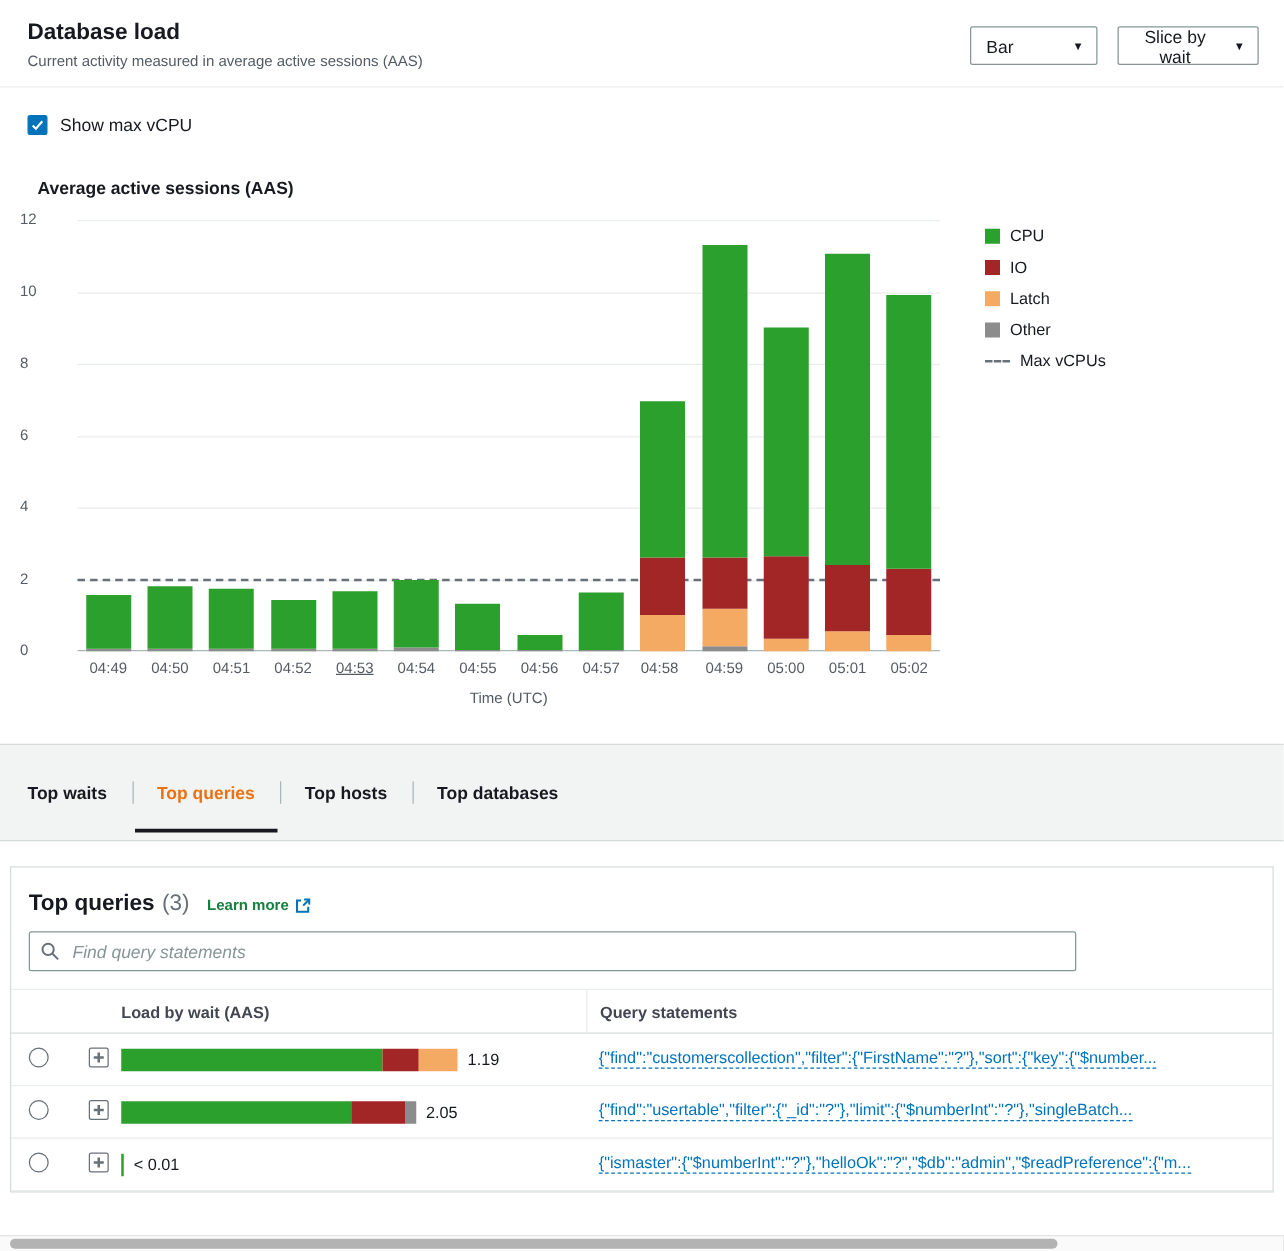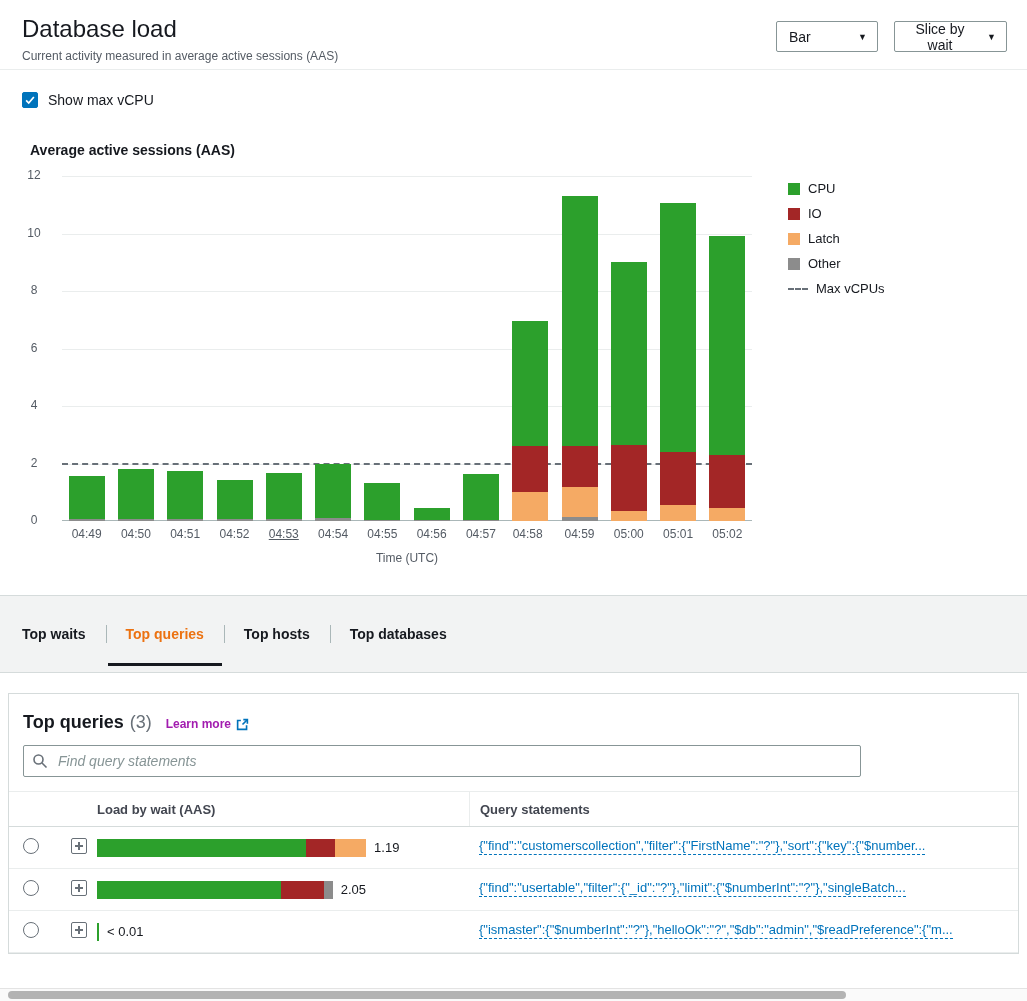--- a/index.html
+++ b/index.html
@@ -1,41 +1,41 @@
 <!DOCTYPE html>
 <html><head>
 <meta charset="utf-8">
 <style>
   *{box-sizing:border-box;margin:0;padding:0}
   html,body{width:1027px;height:1001px;overflow:hidden}
   body{font-family:"Liberation Sans","DejaVu Sans",sans-serif;color:#16191f;background:#fff;font-size:14px}
 
   
   .topbar{position:relative;height:70px;border-bottom:1px solid #eaeded;padding:15px 20px 0 22px}
-  .topbar h1{font-size:24px;font-weight:400}
+  .topbar h1{font-size:18px;font-weight:700}
   .subtitle{font-size:12px;color:#545b64;margin-top:6px}
   .selects{position:absolute;top:21px;right:20px;display:flex;gap:16px}
   .select{display:flex;align-items:center;justify-content:space-between;height:31px;background:#fff;
           border:1px solid #879596;border-radius:2px;font-size:14px;color:#16191f;padding:0 10px 0 12px;
           cursor:pointer;font-family:inherit}
   .select.w1{width:102px}.select.w2{width:113px}
   .caret{font-size:9px;color:#16191f;margin-left:14px}
 
   
   .controls-row{display:flex;align-items:center;gap:10px;margin:22px 0 0 22px;font-size:14px}
   .checkbox{width:16px;height:16px;background:#0073bb;border:1px solid #0073bb;border-radius:2px;
             display:inline-flex;align-items:center;justify-content:center;cursor:pointer}
 
   
   .chart-title{font-size:14px;font-weight:700;margin:34px 0 0 30px}
   .chart-area{display:flex;margin:18px 0 0 62px}
   .plot{position:relative;width:690px;height:345px}
   .gridline{position:absolute;left:0;right:0;height:1px;background:#eaeded}
   .gridline.baseline{background:#aab7b8}
-  .ytick{position:absolute;left:-46px;width:36px;text-align:center;font-size:12px;color:#545b64}
+  .ytick{position:absolute;left:-46px;width:36px;text-align:left;font-size:12px;color:#545b64}
   .seg{position:absolute;z-index:2}
   .max-line{position:absolute;left:0;right:0;border-top:2px dashed #687078;z-index:1}
   .xticks{position:relative;width:690px;margin:6px 0 0 62px;height:16px}
   .xtick{position:absolute;top:0;text-align:center;font-size:12px;color:#545b64}
   .xaxis-title{width:690px;margin:8px 0 0 62px;text-align:center;font-size:12px;color:#545b64}
   .legend{margin-left:36px;padding-top:5px}
   .legend-item{display:flex;align-items:center;gap:8px;font-size:13px;margin-bottom:10px}
   .legend-swatch{width:12px;height:12px;display:inline-block}
   .legend-dash{width:20px;border-top:2px dashed #687078;display:inline-block}
 
@@ -47,21 +47,21 @@
   .tab+.tab::before{content:"";position:absolute;left:0;top:50%;transform:translateY(-50%);
        width:1px;height:18px;background:#aab7b8}
   .tab.active{color:#ec7211}
   .tab.active::after{content:"";position:absolute;left:2px;right:2px;bottom:6px;height:3px;background:#16191f}
 
   
   .card{margin:20px 8px 16px;border:1px solid #d5dbdb;background:#fff}
   .card-header{display:flex;align-items:baseline;gap:14px;padding:18px 14px 10px}
   .card-header h2{font-size:18px;font-weight:700}
   .count{color:#687078;font-weight:400;margin-left:6px}
-  .learn-more{display:inline-flex;align-items:center;gap:5px;color:#a21caf;font-size:12px;font-weight:700;
+  .learn-more{display:inline-flex;align-items:center;gap:5px;color:#15803d;font-size:12px;font-weight:700;
               cursor:pointer;text-decoration:none}
   .search-wrap{position:relative;margin:2px 14px 0;width:838px}
   .search-input{width:100%;height:32px;border:1px solid #879596;border-radius:2px;padding:0 10px 0 34px;
                 font-size:14px;font-family:inherit;color:#16191f;background:#fff}
   .search-input::placeholder{font-style:italic;color:#879596}
   .search-icon{position:absolute;left:9px;top:8px}
 
   
   .thead,.trow{display:grid;grid-template-columns:40px 34px 372px 1fr;align-items:center;padding:0 14px}
   .thead{height:36px;margin-top:14px;border-top:1px solid #eaeded;border-bottom:1px solid #d5dbdb;

